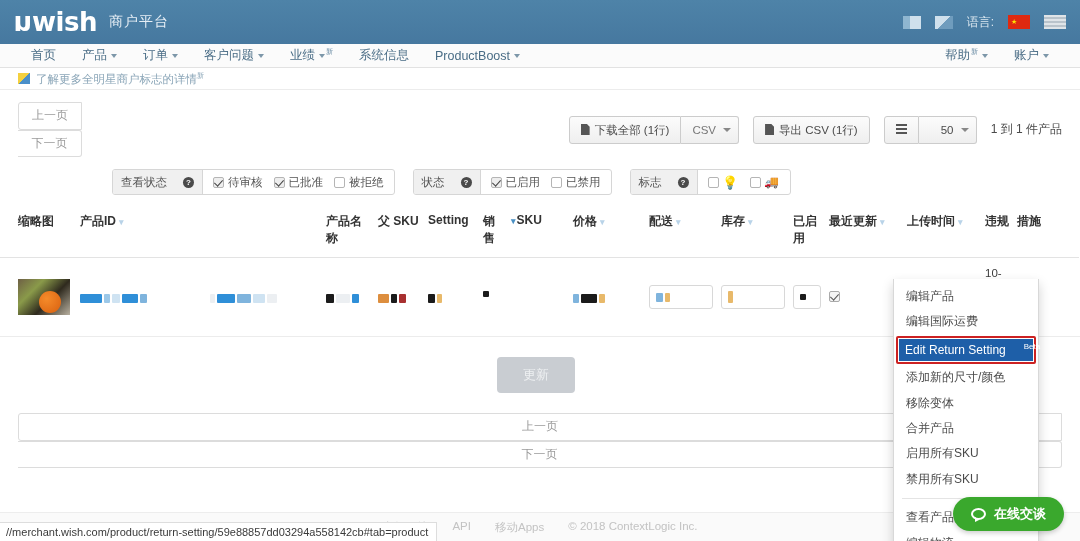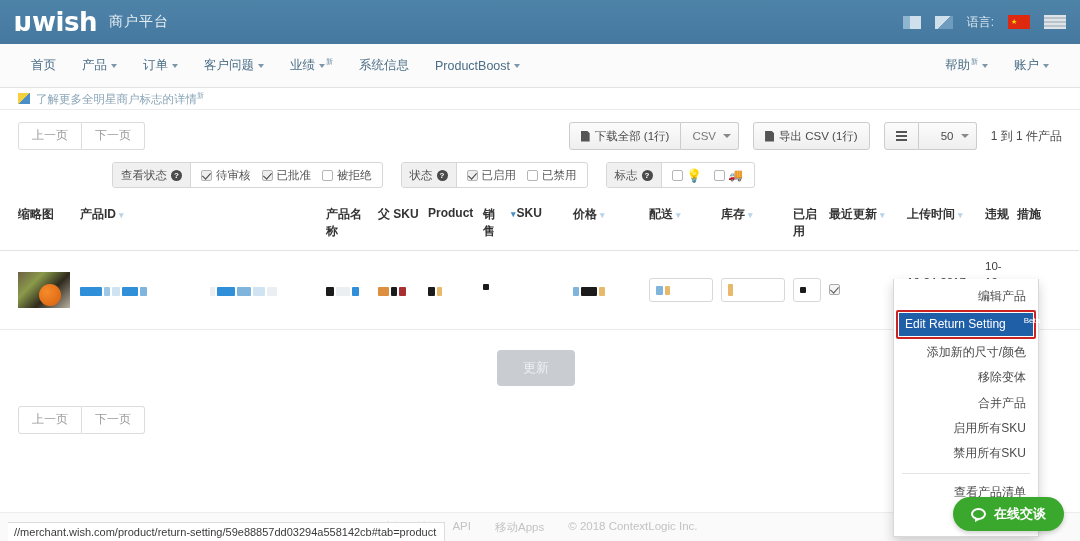--- a/index.html
+++ b/index.html
@@ -34,21 +34,21 @@
   }
   .topbar-right {
     margin-left:auto; display:flex; align-items:center; gap:14px;
   }
   .pix-icon { width:18px; height:13px; display:inline-block; }
   .lang-label { color:#dce8f0; font-size:12px; }
   .flag { width:22px; height:14px; display:inline-block; vertical-align:middle; border:0; }
 
   
   .navbar {
-    height:44px; background:#fbfbfb;
+    height:24px; background:#fbfbfb;
     border-bottom:1px solid #e2e2e2;
     display:flex; align-items:center;
     padding:0 18px;
     position:relative;
   }
   .nav-item {
     color:#4a6d86; font-size:12.5px;
     padding:0 13px; cursor:pointer; white-space:nowrap;
     position:relative;
   }
@@ -75,21 +75,21 @@
   }
   .banner-text { color:#8ba6b8; font-size:11.5px; }
   .banner-text .sup { font-size:7px; vertical-align:super; }
 
   
   .toolbar {
     display:flex; align-items:center;
     padding:12px 18px 8px 18px;
     gap:0;
   }
-  .pg-group { display:flex; }
+  .pg-group { display:flex;flex-direction:column; }
   .btn {
     background:#fff; border:1px solid #dcdcdc;
     color:#9a9a9a; font-size:12px;
     padding:5px 13px; cursor:pointer;
     line-height:1.3;
   }
   .pg-group .btn:first-child { border-radius:3px 0 0 3px; }
   .pg-group .btn:last-child { border-radius:0 3px 3px 0; border-left:none; }
 
   .toolbar-right {
@@ -127,21 +127,21 @@
     gap:18px;
   }
   .filter-box {
     display:flex; align-items:stretch;
     border:1px solid #d6d6d6; border-radius:3px;
     background:#fff; overflow:hidden;
     height:26px;
   }
   .filter-label {
     background:#f0f0f0; color:#555; font-size:11.5px;
-    padding:0 8px; display:flex; align-items:center; gap:4px;
+    padding:0 8px; display:flex; align-items:center; gap:16px;
     border-right:1px solid #d6d6d6;
     white-space:nowrap;
   }
   .q-icon {
     width:11px; height:11px; border-radius:50%;
     background:#4a4a4a; color:#fff; font-size:8px;
     display:inline-flex; align-items:center; justify-content:center;
     font-weight:bold;
   }
   .filter-opts {
@@ -254,21 +254,21 @@
   
   .menu {
     position:absolute; left:893px; top:279px;
     width:146px; background:#fff;
     border:1px solid #d8d8d8; border-top:none;
     box-shadow:0 5px 11px rgba(0,0,0,.18);
     padding:5px 0; z-index:40;
   }
   .menu-item {
     padding:4px 12px; font-size:12px; color:#4a4a4a;
-    white-space:nowrap; cursor:pointer; line-height:1.45;text-align:right;
+    white-space:nowrap; cursor:pointer; line-height:1.45;
   }
   .menu-sep { height:1px; background:#e4e4e4; margin:6px 8px; }
   .menu-item.sel-wrap {
     padding:0; margin:1px 2px;
   }
   .sel-outer { border:2px solid #cc2222; border-radius:2px; padding:1px; }
   .sel-inner {
     background:#1e5fa8; color:#fff; font-size:12px;
     padding:2px 6px; white-space:nowrap;
     font-family:"Liberation Sans", sans-serif;
@@ -279,21 +279,21 @@
   .footer {
     position:absolute; left:0; bottom:0; width:1080px; height:29px;
     background:#fafafa; border-top:1px solid #ededed;
     display:flex; align-items:center;
   }
   .footer-links {
     margin:0 auto; display:flex; gap:24px;
     color:#c3c3c3; font-size:11.5px;
   }
   .status-url {
-    position:absolute; left:8px; bottom:0;
+    position:absolute; left:0; bottom:0;
     background:#fff; border:1px solid #ddd; border-left:none; border-bottom:none;
     font-size:11px; color:#3a3a3a; padding:3px 8px 3px 6px;
     max-width:470px; white-space:nowrap; overflow:hidden; text-overflow:ellipsis;
     z-index:60;
   }
   .chat-btn {
     position:absolute; right:16px; bottom:10px;
     background:#3aa82d; border-radius:20px;
     color:#fff; font-size:13px; font-weight:bold;
     padding:8px 18px; display:flex; align-items:center; gap:8px;
@@ -484,21 +484,21 @@
       <col style="width:32px">
       <col style="width:66px">
   </colgroup>
   <thead>
     <tr>
       <th><span>缩略图</span></th>
       <th><span>产品ID</span><span class="sort-car">▾</span></th>
       <th></th>
       <th><span>产品名称</span></th>
       <th><span>父 SKU</span></th>
-      <th><span>Product</span></th>
+      <th><span>Setting</span></th>
       <th><span>销售</span></th>
       <th><span class="sort-pre">▾</span><span>SKU</span></th>
       <th><span>价格</span><span class="sort-car">▾</span></th>
       <th><span>配送</span><span class="sort-car">▾</span></th>
       <th><span>库存</span><span class="sort-car">▾</span></th>
       <th><span>已启用</span></th>
       <th><span>最近更新</span><span class="sort-car">▾</span></th>
       <th><span>上传时间</span><span class="sort-car">▾</span></th>
       <th><span>违规</span></th>
       <th><span>措施</span></th>
@@ -576,20 +576,21 @@
 
 <div class="bottom-pg">
   <div class="pg-group">
     <button class="btn">上一页</button>
     <button class="btn">下一页</button>
   </div>
 </div>
 
 <div class="menu">
   <div class="menu-item">编辑产品</div>
+  <div class="menu-item">编辑国际运费</div>
   <div class="menu-item sel-wrap">
     <div class="sel-outer">
       <div class="sel-inner">
         <span>Edit Return Setting</span><sup class="beta">Beta</sup>
       </div>
     </div>
   </div>
   <div class="menu-item">添加新的尺寸/颜色</div>
   <div class="menu-item">移除变体</div>
   <div class="menu-item">合并产品</div>

